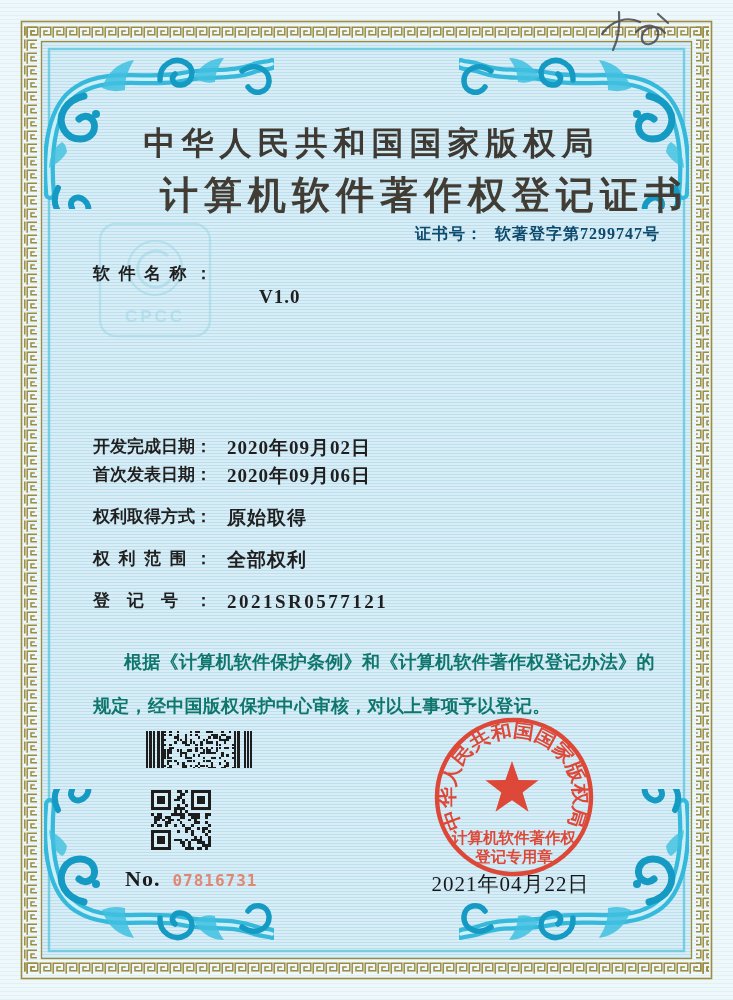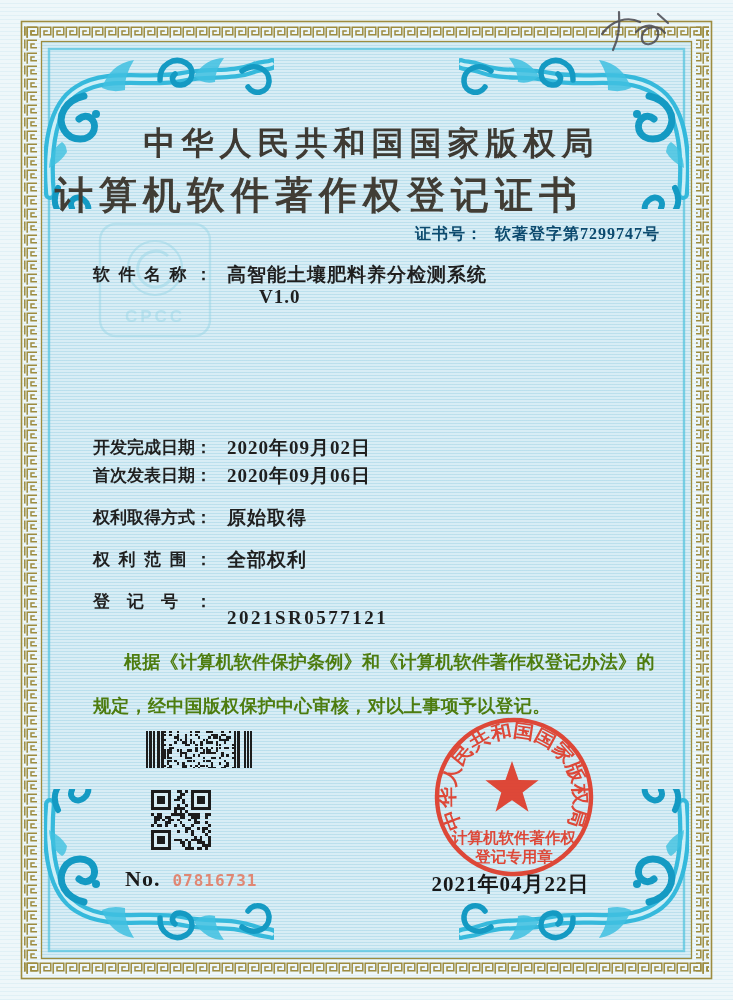--- a/index.html
+++ b/index.html
@@ -14,39 +14,39 @@
     background:repeating-linear-gradient(0deg, rgba(140,200,222,0.14) 0 1px, rgba(255,255,255,0) 1px 4px);}
   svg.abs{position:absolute;}
   .frame-svg{left:0;top:0;}
   .fl{width:230px;height:165px;}
   .fl-tl{left:44px;top:44px;}
   .fl-tr{right:44px;top:44px;transform:scaleX(-1);}
   .fl-bl{left:44px;bottom:46px;transform:scaleY(-1);}
   .fl-br{right:44px;bottom:46px;transform:scale(-1,-1);}
   .authority{position:absolute;left:55px;right:45px;top:122px;text-align:center;
     font-size:32px;font-weight:900;letter-spacing:6px;color:#3e3a33;}
-  .cert-title{position:absolute;left:55px;right:45px;top:170px;text-align:left;
+  .cert-title{position:absolute;left:55px;right:45px;top:170px;text-align:right;
     font-size:38px;font-weight:900;letter-spacing:6px;color:#413d35;}
   .cert-no{position:absolute;top:224px;right:73px;font-size:16px;font-weight:700;color:#0c4a6e;letter-spacing:1px;}
   .cert-no .val{margin-left:12px;}
   .row{position:absolute;left:93px;display:flex;align-items:flex-start;}
   .row-label{width:119px;font-size:17px;font-weight:700;color:#1f1f1f;
-    text-align:justify;text-align-last:justify;line-height:24px;}
+    text-align:justify;text-align-last:justify;line-height:24px;font-family:Liberation Mono, monospace;}
   .row-value{margin-left:15px;font-size:19px;font-weight:700;color:#1f1f1f;letter-spacing:1px;line-height:24px;white-space:nowrap;}
-  .row-regno .row-value{letter-spacing:2.5px;margin-top:16px;}
+  .row-regno .row-value{letter-spacing:2.5px;}
   .version-line{position:absolute;left:227px;top:286px;font-size:19px;font-weight:700;color:#1f1f1f;letter-spacing:1px;margin-left:32px;}
   .statement{position:absolute;left:93px;top:640px;width:562px;font-size:18px;font-weight:600;
-    color:#4d7c0f;letter-spacing:0.3px;line-height:44px;text-align:justify;}
+    color:#0f766e;letter-spacing:0.3px;line-height:44px;text-align:justify;}
   .statement .l1{text-indent:31px;}
   .serial{position:absolute;left:125px;top:866px;}
   .serial .no-label{font-size:22px;color:#1b1b1b;letter-spacing:1px;font-weight:600;}
   .serial .no-value{margin-left:12px;font-family:"DejaVu Sans Mono",monospace;font-size:16px;
     letter-spacing:1px;color:#e08773;font-weight:700;}
   .issue-date{position:absolute;left:428px;top:870px;width:165px;text-align:center;
-    font-size:21px;font-weight:700;color:#181818;letter-spacing:1px;}
+    font-size:21px;font-weight:400;color:#181818;letter-spacing:1px;}
   #barcode-svg{left:146px;top:731px;}
   #qr-svg{left:151px;top:790px;}
   #seal-svg{left:424px;top:707px;}
   #watermark-svg{left:96px;top:220px;opacity:0.42;}
   #handwriting-svg{left:592px;top:2px;}
 </style>
 </head>
 <body>
 
 <div class="page">
@@ -101,21 +101,20 @@
     </svg>
 
   <div class="authority">中华人民共和国国家版权局</div>
   <div class="cert-title">计算机软件著作权登记证书</div>
   <div class="cert-no">
     <span>证书号：</span><span class="val">软著登字第7299747号</span>
   </div>
 
   <div class="row" style="top:263px">
     <div class="row-label">软件名称：</div>
-    <div class="row-value">高智能土壤肥料养分检测系统</div>
   </div>
   <div class="version-line">V1.0</div>
   <div class="row" style="top:436px">
     <div class="row-label">开发完成日期：</div>
     <div class="row-value">2020年09月02日</div>
   </div>
   <div class="row" style="top:464px">
     <div class="row-label">首次发表日期：</div>
     <div class="row-value">2020年09月06日</div>
   </div>

